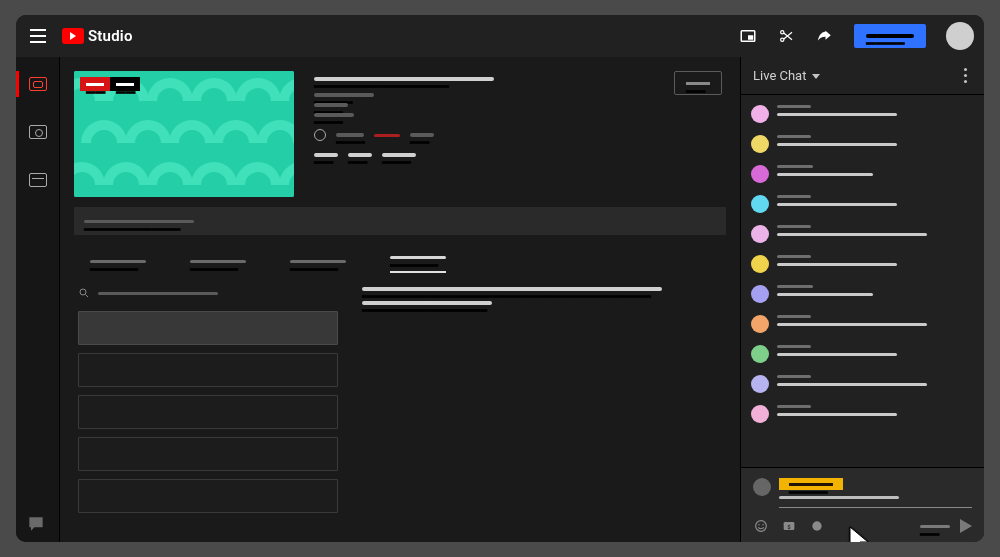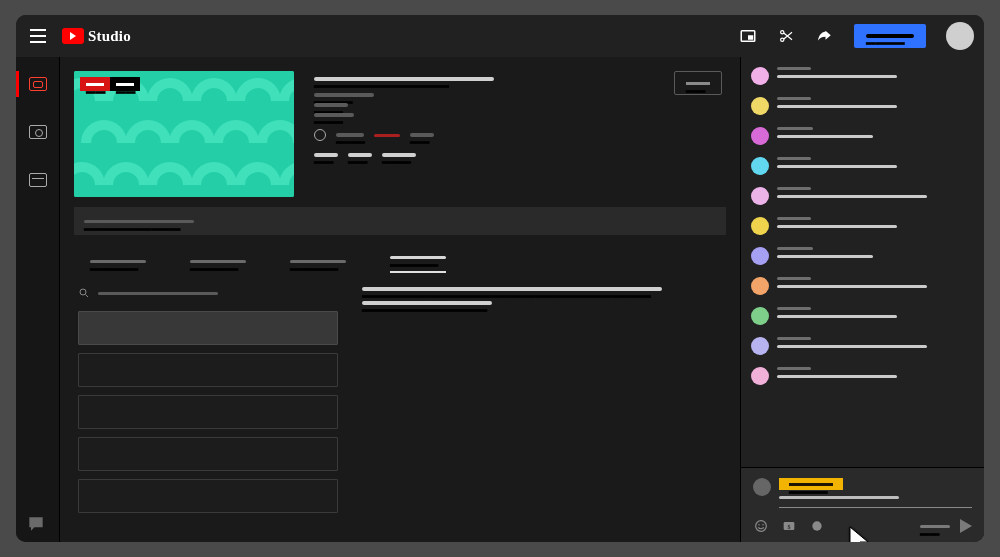--- a/index.html
+++ b/index.html
@@ -1,20 +1,20 @@
 <!DOCTYPE html>
 <html><head>
 <meta charset="utf-8">
 <style>
   * { box-sizing: border-box; margin: 0; padding: 0; }
   html, body { width: 1000px; height: 557px; overflow: hidden; font-family: Roboto, Arial, sans-serif; }
   body { background: #4a4a4a; display: flex; align-items: center; justify-content: center; }
   .window {
     width: 968px; height: 527px; background: #161616; border-radius: 10px; position: relative;
-    display: flex; flex-direction: column; overflow: hidden; font-family: Liberation Serif, serif;
+    display: flex; flex-direction: column; overflow: hidden;
   }
   
   .topbar {
     height: 42px; background: #212121; display: flex; align-items: center; padding: 0 10px;
     gap: 10px;
   }
   .menu-icon { width: 24px; height: 24px; display:flex; flex-direction:column; justify-content:center; gap:4px; cursor:pointer;}
   .menu-icon span { display:block; height:2px; width:16px; background:#fff; margin:0 auto;}
   .brand { display:flex; align-items:center; gap:4px; margin-left:2px;}
   .brand-play { width:22px; height:16px; background:#ff0000; border-radius:3px; position:relative;}
@@ -272,20 +272,31 @@
           <div class="list-row"></div>
         </div>
         <div class="col-right">
           <div class="line" style="width:300px;">━━━━━━━━━━━━━━━━━━━━━━━━━━━━━━</div>
           <div class="line" style="width:130px;">━━━━━━━━━━━━━</div>
         </div>
       </div>
     </div>
 
     <div class="chat">
+      <div class="chat-head">
+        <div class="chat-head-left">
+          <span>Live Chat</span>
+          <div class="chev"></div>
+        </div>
+        <div class="kebab">
+            <span></span>
+            <span></span>
+            <span></span>
+          </div>
+      </div>
       <div class="chat-list" id="chat-list">
           <div class="msg">
             <div class="av" style="background: rgb(241, 176, 232);"></div>
             <div class="msg-body">
               <div class="l1" style="width: 34px;"></div>
               <div class="l2" style="width: 120px;"></div>
             </div>
           </div>
           <div class="msg">
             <div class="av" style="background: rgb(240, 216, 103);"></div>

